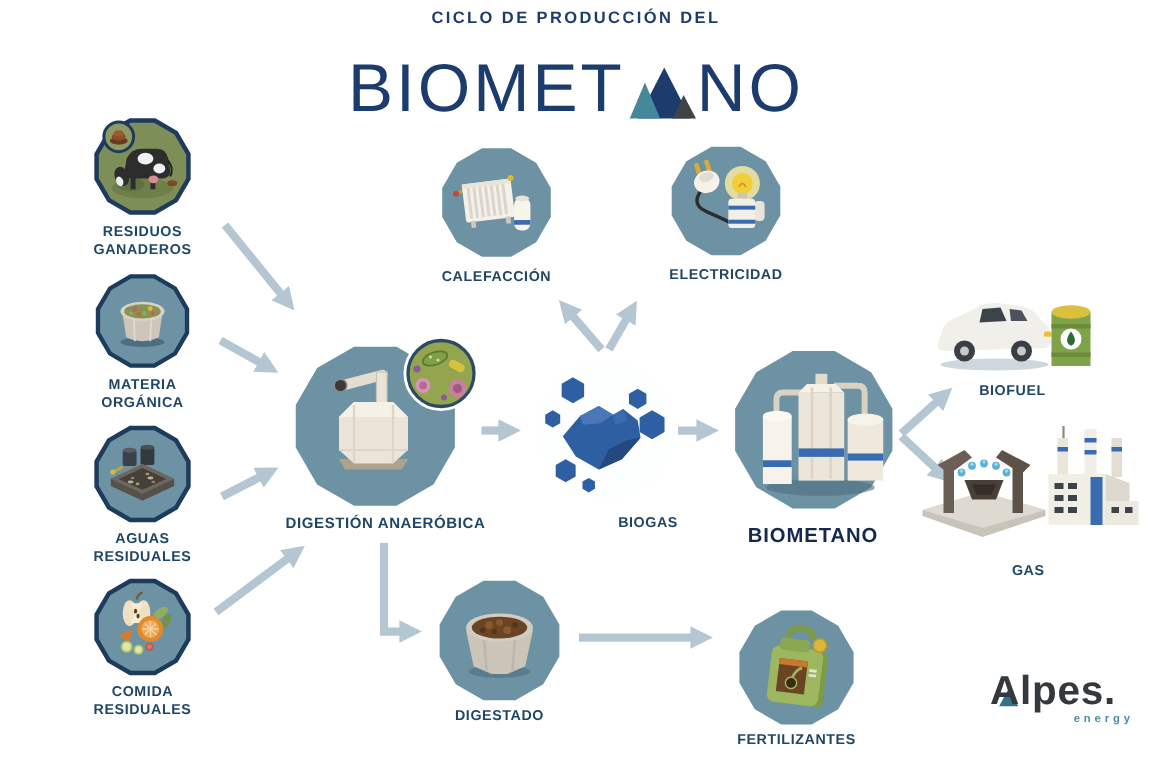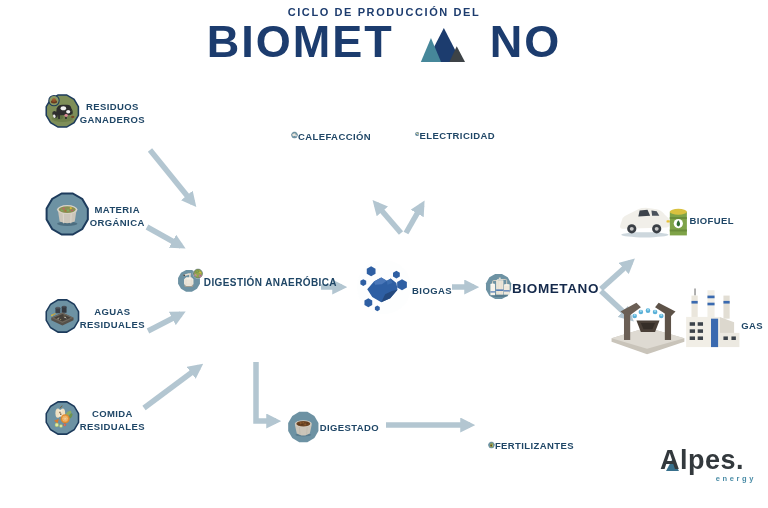--- a/index.html
+++ b/index.html
@@ -1,28 +1,28 @@
 <!DOCTYPE html>
 <html><head>
 <meta charset="utf-8">
 <style>
   html,body{margin:0;padding:0;}
   body{font-family:"Liberation Sans",sans-serif;background:#dfe7ec;}
   .canvas{position:relative;width:768px;height:508px;background:#ffffff;overflow:hidden;}
   .arrows{position:absolute;left:0;top:0;z-index:1;}
-  .node{position:absolute;z-index:2;display:flex;flex-direction:row;align-items:center;}
+  .node{position:absolute;z-index:2;display:flex;flex-direction:column;align-items:center;}
   .node svg{display:block;}
   .lbl{margin-top:5px;font-size:9.5px;font-weight:bold;color:#1f4666;letter-spacing:.4px;
        text-align:center;line-height:1.3;}
   .lbl.one{white-space:nowrap;}
   .lbl.big{font-size:13.5px;font-weight:800;color:#14294b;letter-spacing:.6px;}
   .titlebox{position:absolute;left:0;top:6px;width:768px;text-align:center;z-index:2;}
   .kicker{font-size:11px;font-weight:bold;color:#1d3c6e;letter-spacing:1.6px;}
-  .bigtitle{margin-top:1px;font-size:45px;font-weight:700;color:#1c3c6e;letter-spacing:2px;
-            line-height:1;display:flex;align-items:flex-end;justify-content:center;gap:24px;}
+  .bigtitle{margin-top:18px;font-size:45px;font-weight:400;color:#1c3c6e;letter-spacing:2px;
+            line-height:1;display:flex;align-items:flex-end;justify-content:center;}
   .bigtitle .mountain{margin:0 1px 1px 1px;}
   .logo{position:absolute;left:660px;top:447px;width:96px;z-index:2;}
   .logo .brand{position:relative;font-size:27px;font-weight:600;color:#33393d;letter-spacing:.5px;line-height:1;}
   .logo .brand svg{position:absolute;left:6px;top:12px;}
   .logo .brand span{position:relative;}
   .logo .sub{text-align:right;font-size:7.5px;font-weight:bold;color:#4a8ca6;letter-spacing:2.6px;margin-top:0;}
 </style>
 </head>
 <body>
 
@@ -195,21 +195,21 @@
         <rect x="56" y="64" width="4" height="6" fill="#cfcabf"></rect>
       </g>
       <circle cx="62" cy="29" r="2.6" fill="#d9b93a"></circle>
       <rect x="65" y="46" width="14" height="28" rx="6" fill="#f7f4ec"></rect>
       <rect x="65" y="65" width="14" height="4" fill="#3a6ab0"></rect>
       <ellipse cx="72" cy="46.5" rx="6" ry="2.4" fill="#e6e2d6"></ellipse>
     </svg>
     <div class="lbl one">CALEFACCIÓN</div>
   </div>
 
-  <div class="node" style="left:415px;top:95px;width:80px;align-items:center;">
+  <div class="node" style="left:444px;top:95px;width:80px;align-items:center;">
     <svg width="78" height="78" viewBox="0 0 100 100">
       <polygon points="96.4,62.4 83.9,83.9 62.4,96.4 37.6,96.4 16.1,83.9 3.6,62.4 3.6,37.6 16.1,16.1 37.6,3.6 62.4,3.6 83.9,16.1 96.4,37.6" fill="#6d92a3"></polygon>
       <circle cx="64" cy="35" r="15" fill="#f7e9a0" opacity="0.85"></circle>
       <circle cx="64" cy="35" r="9" fill="#f2cf3a"></circle>
       <path d="M61,38 q3,-6 6,0" stroke="#c9922e" stroke-width="1.4" fill="none"></path>
       <rect x="60" y="43" width="8" height="5" fill="#c9c4b8"></rect>
       <path d="M28,42 C20,54 30,58 40,62 S56,70 58,71" stroke="#2d2d2d" stroke-width="3" fill="none"></path>
       <g transform="rotate(-18 32 32)">
         <rect x="27" y="16" width="4" height="11" rx="1.5" fill="#d9a93a"></rect>
         <rect x="36" y="16" width="4" height="11" rx="1.5" fill="#d9a93a"></rect>
@@ -217,21 +217,21 @@
         <ellipse cx="34" cy="30" rx="6.5" ry="4" fill="#e2ddd1"></ellipse>
       </g>
       <rect x="74" y="50" width="9" height="17" rx="3.5" fill="#e8e4da"></rect>
       <rect x="52" y="48" width="23" height="25" rx="3" fill="#f2efe7"></rect>
       <rect x="52" y="54" width="23" height="3.4" fill="#3a6ab0"></rect>
       <rect x="52" y="66" width="23" height="3.4" fill="#3a6ab0"></rect>
     </svg>
     <div class="lbl one">ELECTRICIDAD</div>
   </div>
 
-  <div class="node" style="left:356px;top:239px;width:96px;">
+  <div class="node" style="left:356px;top:239px;width:96px;align-items:flex-end;">
     <svg width="96" height="96" viewBox="0 0 100 100">
       <circle cx="50" cy="50" r="48" fill="#fdfefe"></circle>
       <g fill="#2e5fa3">
         <polygon points="8.66,5 0,10 -8.66,5 -8.66,-5 0,-10 8.66,-5" transform="translate(27,22) scale(0.9)"></polygon>
         <polygon points="8.66,5 0,10 -8.66,5 -8.66,-5 0,-10 8.66,-5" transform="translate(13,42) scale(0.6)"></polygon>
         <polygon points="8.66,5 0,10 -8.66,5 -8.66,-5 0,-10 8.66,-5" transform="translate(72,28) scale(0.7)"></polygon>
         <polygon points="8.66,5 0,10 -8.66,5 -8.66,-5 0,-10 8.66,-5" transform="translate(82,46) scale(1.0)"></polygon>
         <polygon points="8.66,5 0,10 -8.66,5 -8.66,-5 0,-10 8.66,-5" transform="translate(22,78) scale(0.8)"></polygon>
         <polygon points="8.66,5 0,10 -8.66,5 -8.66,-5 0,-10 8.66,-5" transform="translate(38,88) scale(0.5)"></polygon>
       </g>

